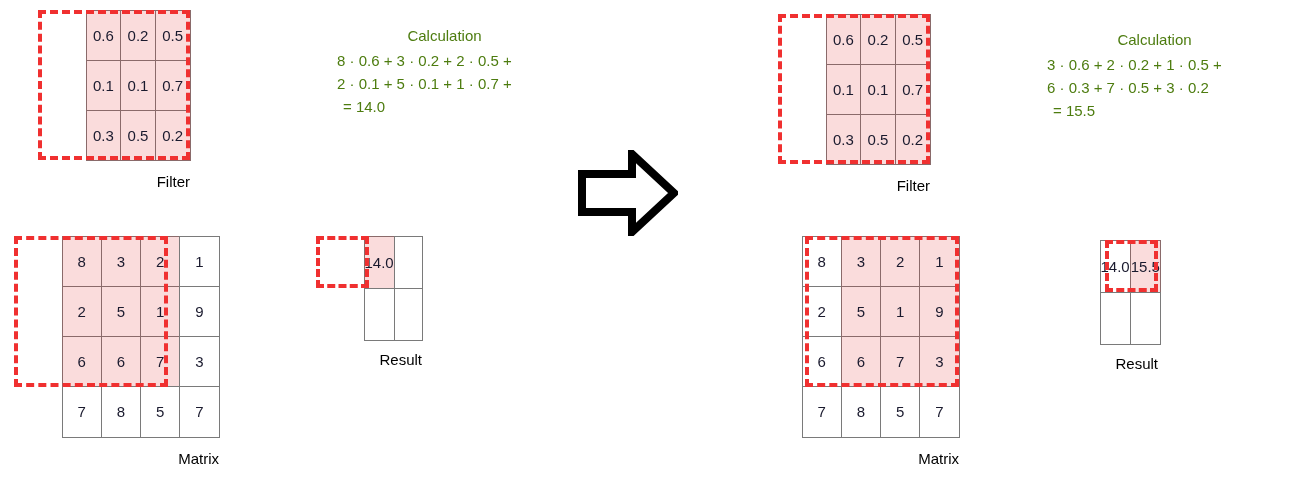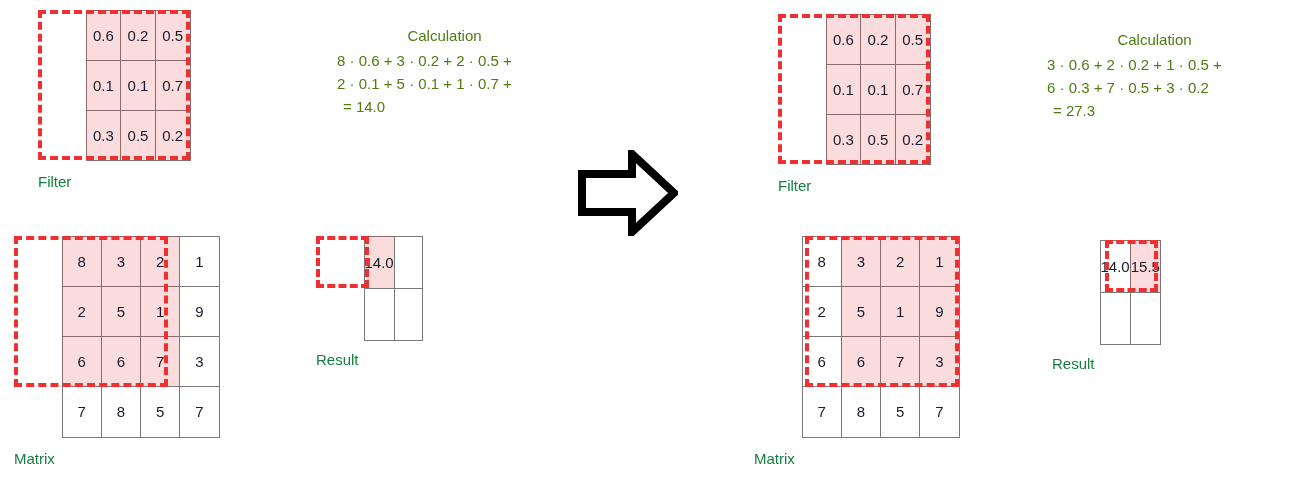--- a/index.html
+++ b/index.html
@@ -59,22 +59,22 @@
     position: absolute;
     box-sizing: border-box;
     border: 4px dashed #f03030;
     pointer-events: none;
   }
 
   
   .caption {
     position: absolute;
     font-size: 15px;
-    color: #15803d;
-    text-align: left;
+    color: #000000;
+    text-align: right;
     white-space: nowrap;
     line-height: 1;
   }
 
   
   .calc {
     position: absolute;
     font-size: 15px;
     color: #4d7c0f;
     line-height: 23px;
@@ -171,21 +171,21 @@
       <div class="cell hl">0.5</div>
       <div class="cell hl">0.2</div>
     </div>
   <div class="sel" style="left:778px; top:14px; width:152px; height:150px;"></div>
   <div class="caption" style="left:778px; top:178px; width:152px;">Filter</div>
 
   <div class="calc" style="left:1047px; top:28px; width:215px;">
     <span class="calc-title">Calculation</span>
     <span class="calc-line">3 · 0.6 + 2 · 0.2 + 1 · 0.5 +</span>
     <span class="calc-line">6 · 0.3 + 7 · 0.5 + 3 · 0.2</span>
-    <span class="calc-total">= 27.3</span>
+    <span class="calc-total">= 15.5</span>
   </div>
 
   <div class="grid matrix" style="left:754px; top:236px; width:205px; height:201px; grid-template-columns:repeat(4,1fr); grid-template-rows:repeat(4,1fr);">
       <div class="cell">8</div>
       <div class="cell hl">3</div>
       <div class="cell hl">2</div>
       <div class="cell hl">1</div>
       <div class="cell">2</div>
       <div class="cell hl">5</div>
       <div class="cell hl">1</div>

